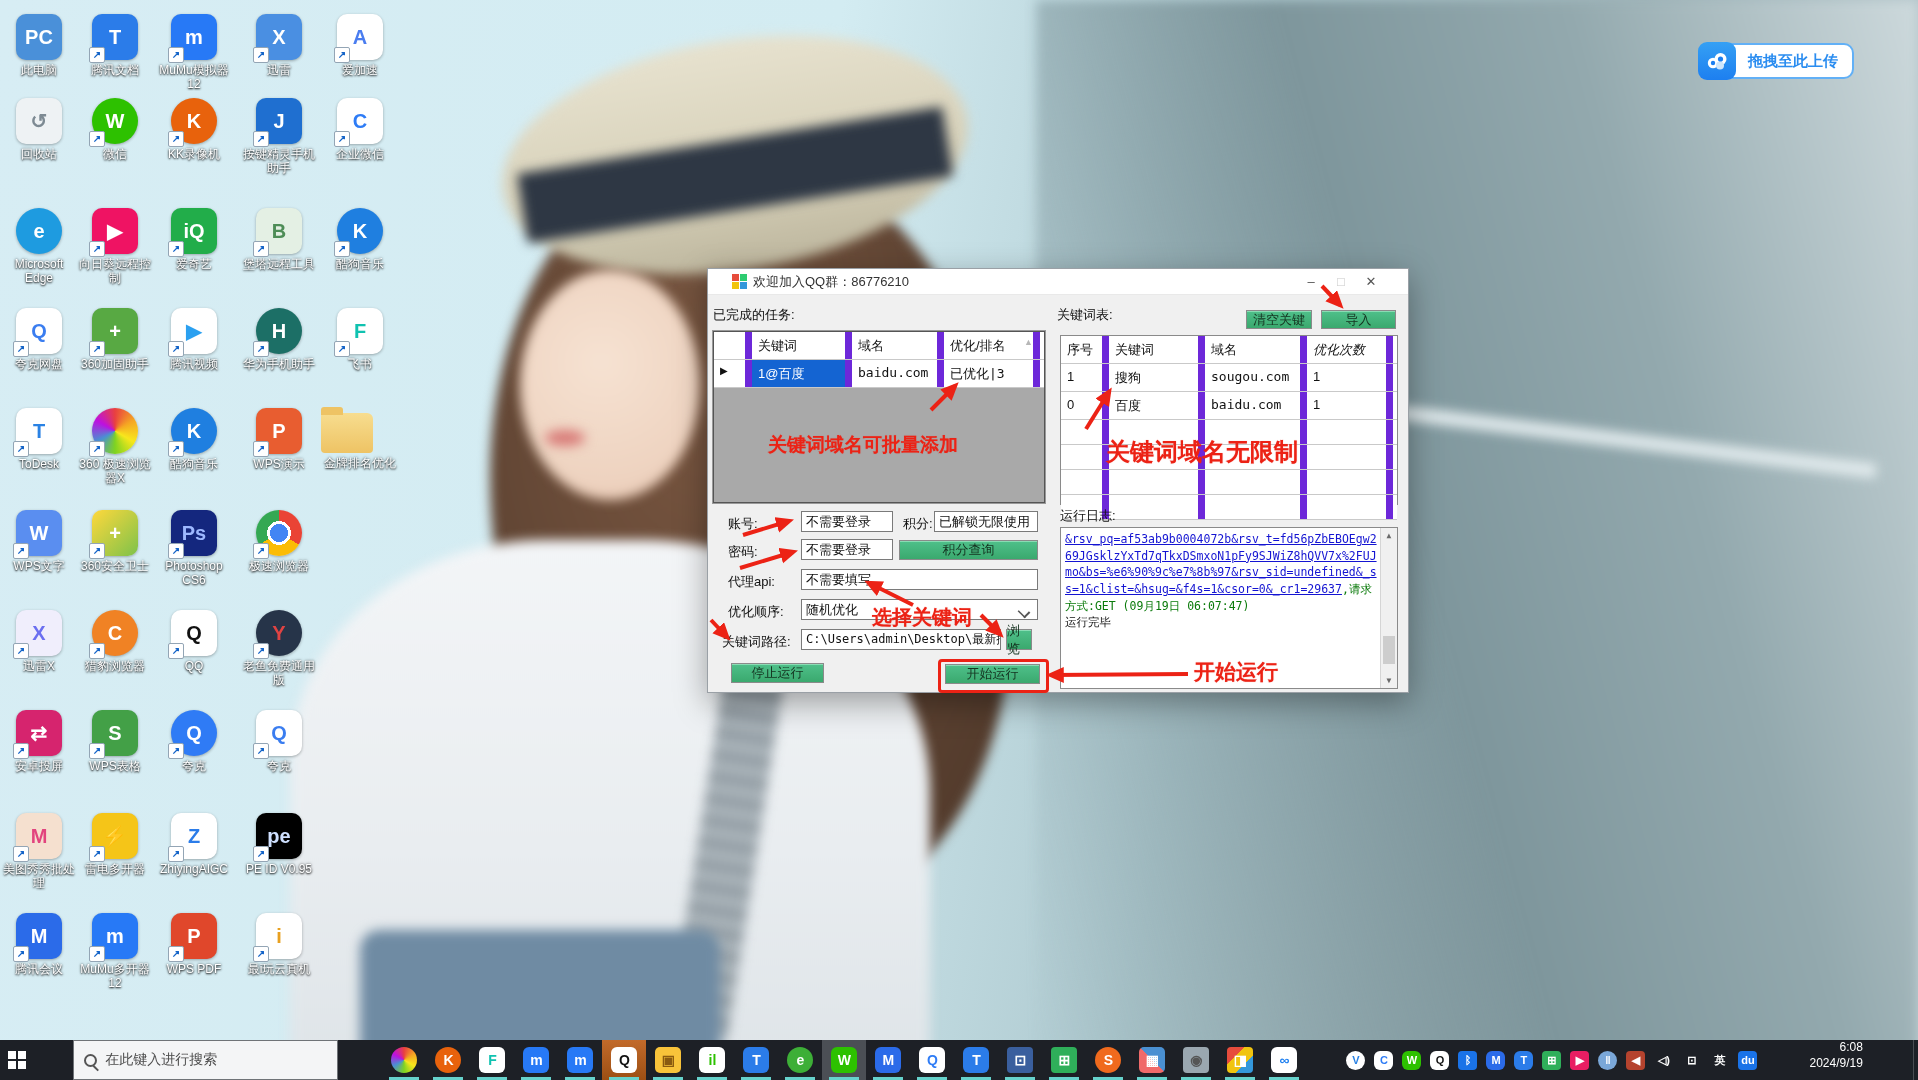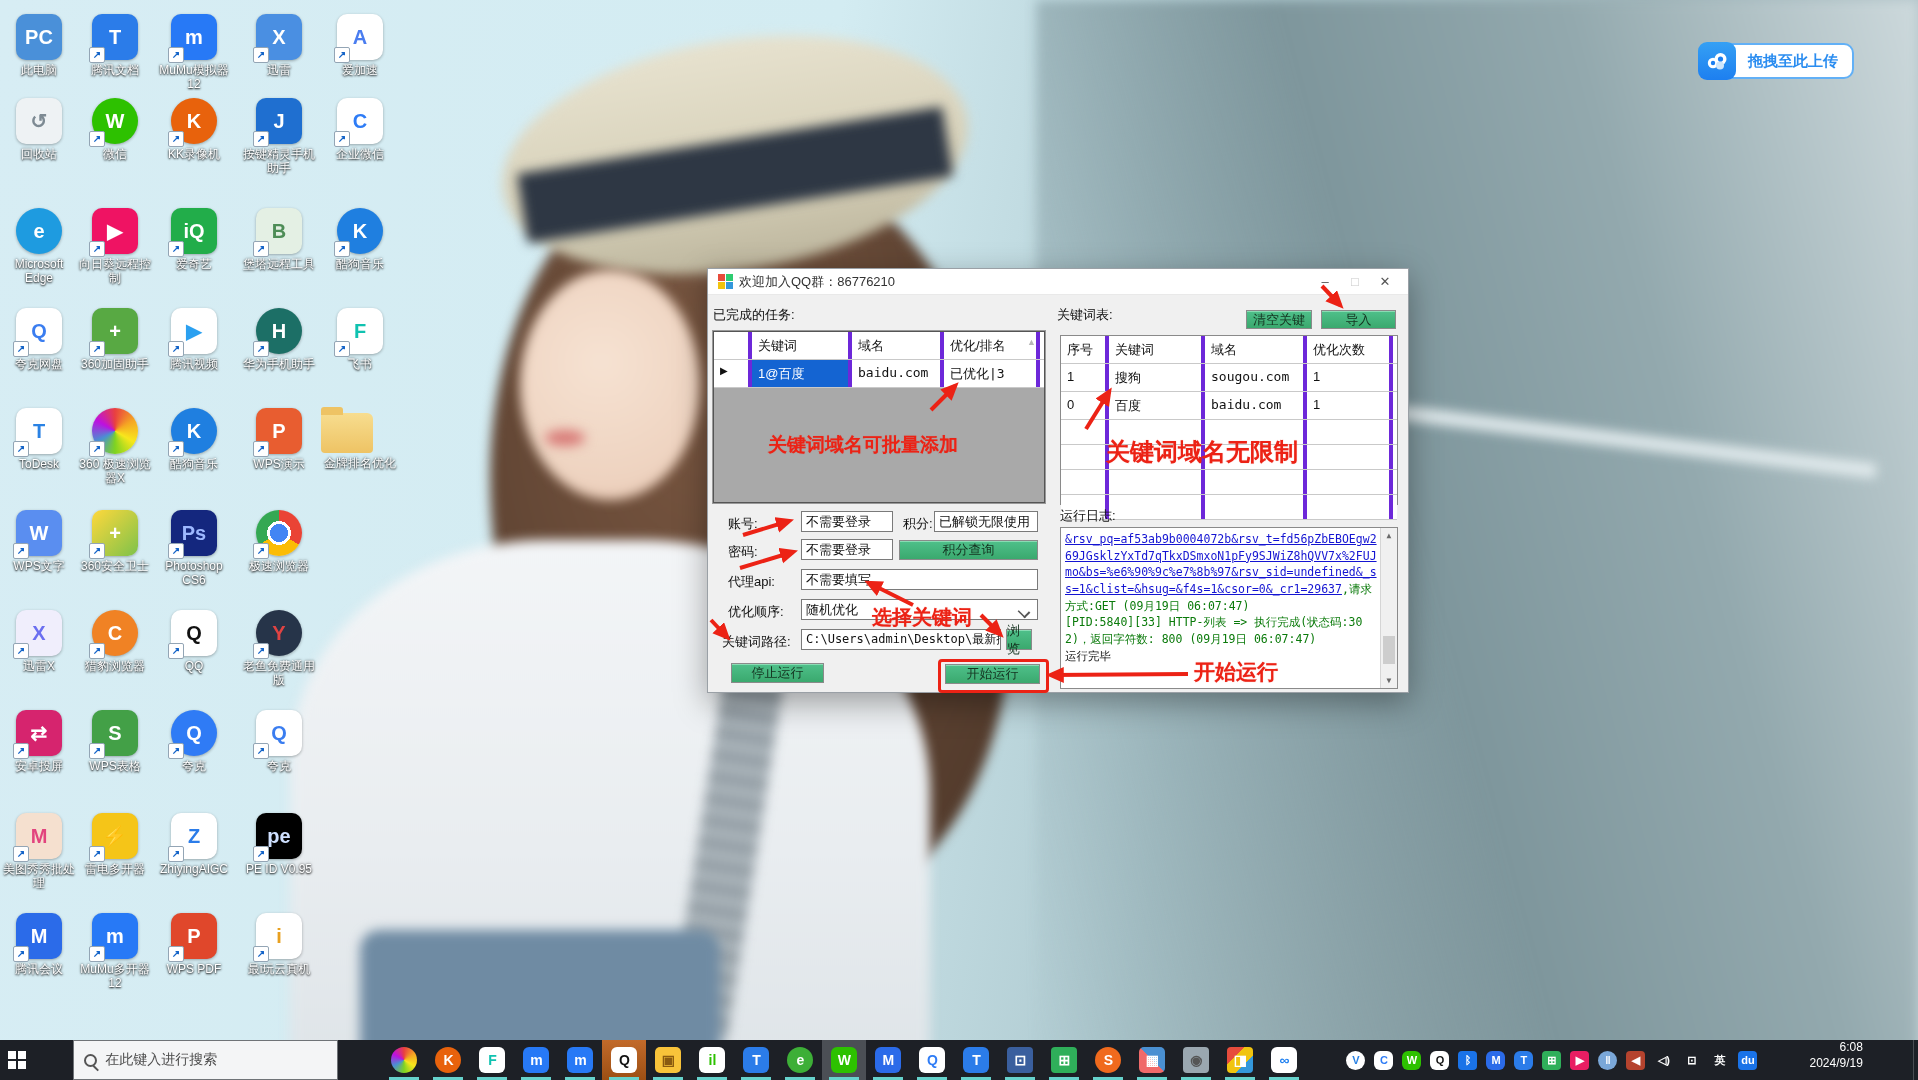--- a/index.html
+++ b/index.html
@@ -44,32 +44,32 @@
   
   .upload{position:absolute;left:1698px;top:42px;display:flex;align-items:center;cursor:pointer;}
   .upl-ic{width:38px;height:38px;border-radius:9px;background:linear-gradient(180deg,#35a0f4,#1d7ff0);
           display:flex;align-items:center;justify-content:center;z-index:2;}
   .upl-txt{height:32px;margin-left:-6px;padding:0 14px 0 16px;background:#fff;border:2px solid #62b0f6;
            border-radius:0 10px 10px 0;display:flex;align-items:center;color:#2b8df0;
            font-size:15px;font-weight:bold;}
   
   .win{position:absolute;left:707px;top:268px;width:700px;height:423px;background:#f0f0f0;
        border:1px solid #9aa0a6;box-shadow:0 10px 30px rgba(0,0,0,.35);font-size:13px;color:#111;}
-  .tbar{height:25px;background:#fff;display:flex;align-items:center;padding:0 8px;border-bottom:1px solid #e9e9e9;}
+  .tbar{height:25px;background:#fff;display:flex;align-items:center;padding:0 22px;border-bottom:1px solid #e9e9e9;}
   .tico{width:15px;height:15px;display:grid;grid-template-columns:7px 7px;grid-gap:1px;margin:0 6px 0 2px;}
   .tico i{display:block;width:7px;height:7px;}
   .ttl{flex:1;font-size:13px;color:#333;}
   .tbtn{width:30px;text-align:center;color:#555;font-size:13px;cursor:pointer;}
   .tbtn.dis{color:#c9c9c9;}
   .lbl{position:absolute;font-size:13px;color:#111;}
   
   .tblL{position:absolute;left:5px;top:62px;width:330px;height:170px;background:#a9a9a9;
         border:1px solid #555;outline:1px solid #999;}
   .trow{display:flex;border-bottom:1px solid #c9c9c9;background:#fff;}
-  .tc{border-right:4px solid #6d28d9;padding:5px 0 4px 6px;font-size:13px;overflow:hidden;
+  .tc{border-right:7px solid #6d28d9;padding:5px 0 4px 6px;font-size:13px;overflow:hidden;
       white-space:nowrap;box-sizing:border-box;}
   .tblR{position:absolute;left:352px;top:66px;width:336px;height:168px;background:#fff;
         border:1px solid #8a8a8a;}
   .sort{color:#b7b7b7;font-size:9px;margin-left:auto;}
   .selcell{background:#1464d2;color:#fff;}
   
   .logbox{position:absolute;left:352px;top:258px;width:336px;height:160px;background:#fff;
           border:1px solid #8a8a8a;font-family:"DejaVu Sans Mono",monospace;font-size:11.5px;
           line-height:1.45;}
   .loginner{position:absolute;left:4px;top:3px;right:20px;bottom:3px;overflow:hidden;word-break:break-all;}
@@ -490,21 +490,21 @@
     </div>
 
   <span class="lbl" style="left:349px;top:37px">关键词表:</span>
   <div class="gbtn" style="position:absolute;left:538px;top:41px;width:66px;height:19px">清空关键</div>
   <div class="gbtn" style="position:absolute;left:613px;top:41px;width:75px;height:19px">导入</div>
   <div class="tblR" id="tblR">
       <div class="trow">
         <div class="tc" style="width: 48px;">序号</div>
         <div class="tc" style="width: 96px;">关键词</div>
         <div class="tc" style="width: 102px;">域名</div>
-        <div class="tc" style="width: 86px;">优化次数</div>
+        <div class="tc" style="width: 86px; font-style: italic;">优化次数</div>
       </div>
       <div class="trow">
         <div class="tc" style="width: 48px;">1</div>
         <div class="tc" style="width: 96px;">搜狗</div>
         <div class="tc" style="width: 102px; font-family: &quot;DejaVu Sans Mono&quot;, monospace;">sougou.com</div>
         <div class="tc" style="width: 86px;">1</div>
       </div>
       <div class="trow">
         <div class="tc" style="width: 48px;">0</div>
         <div class="tc" style="width: 96px;">百度</div>
@@ -533,21 +533,20 @@
         <div class="tc" style="width: 48px;">&nbsp;</div>
         <div class="tc" style="width: 96px;">&nbsp;</div>
         <div class="tc" style="width: 102px;">&nbsp;</div>
         <div class="tc" style="width: 86px;">&nbsp;</div>
       </div>
     </div>
 
   <span class="lbl" style="left:352px;top:238px">运行日志:</span>
   <div class="logbox">
     <div class="loginner"><span class="loglink">&amp;rsv_pq=af53ab9b0004072b&amp;rsv_t=fd56pZbEBOEgw269JGsklzYxTd7qTkxDSmxoN1pFy9SJWiZ8hQVV7x%2FUJmo&amp;bs=%e6%90%9c%e7%8b%97&amp;rsv_sid=undefined&amp;_ss=1&amp;clist=&amp;hsug=&amp;f4s=1&amp;csor=0&amp;_cr1=29637</span><span class="loggreen">,请求方式:GET (09月19日 06:07:47)</span>
-      <div class="loggreen">[PID:5840][33] HTTP-列表 =&gt; 执行完成(状态码:302)，返回字符数: 800 (09月19日 06:07:47)</div>
       <div>运行完毕</div>
     </div>
     <div class="sbar">
       <span class="sarr" style="top:0">▲</span>
       <div class="sthumb"></div>
       <span class="sarr" style="bottom:0">▼</span>
     </div>
   </div>
 
   <span class="flbl" style="left:20px;top:246px">账号:</span>

